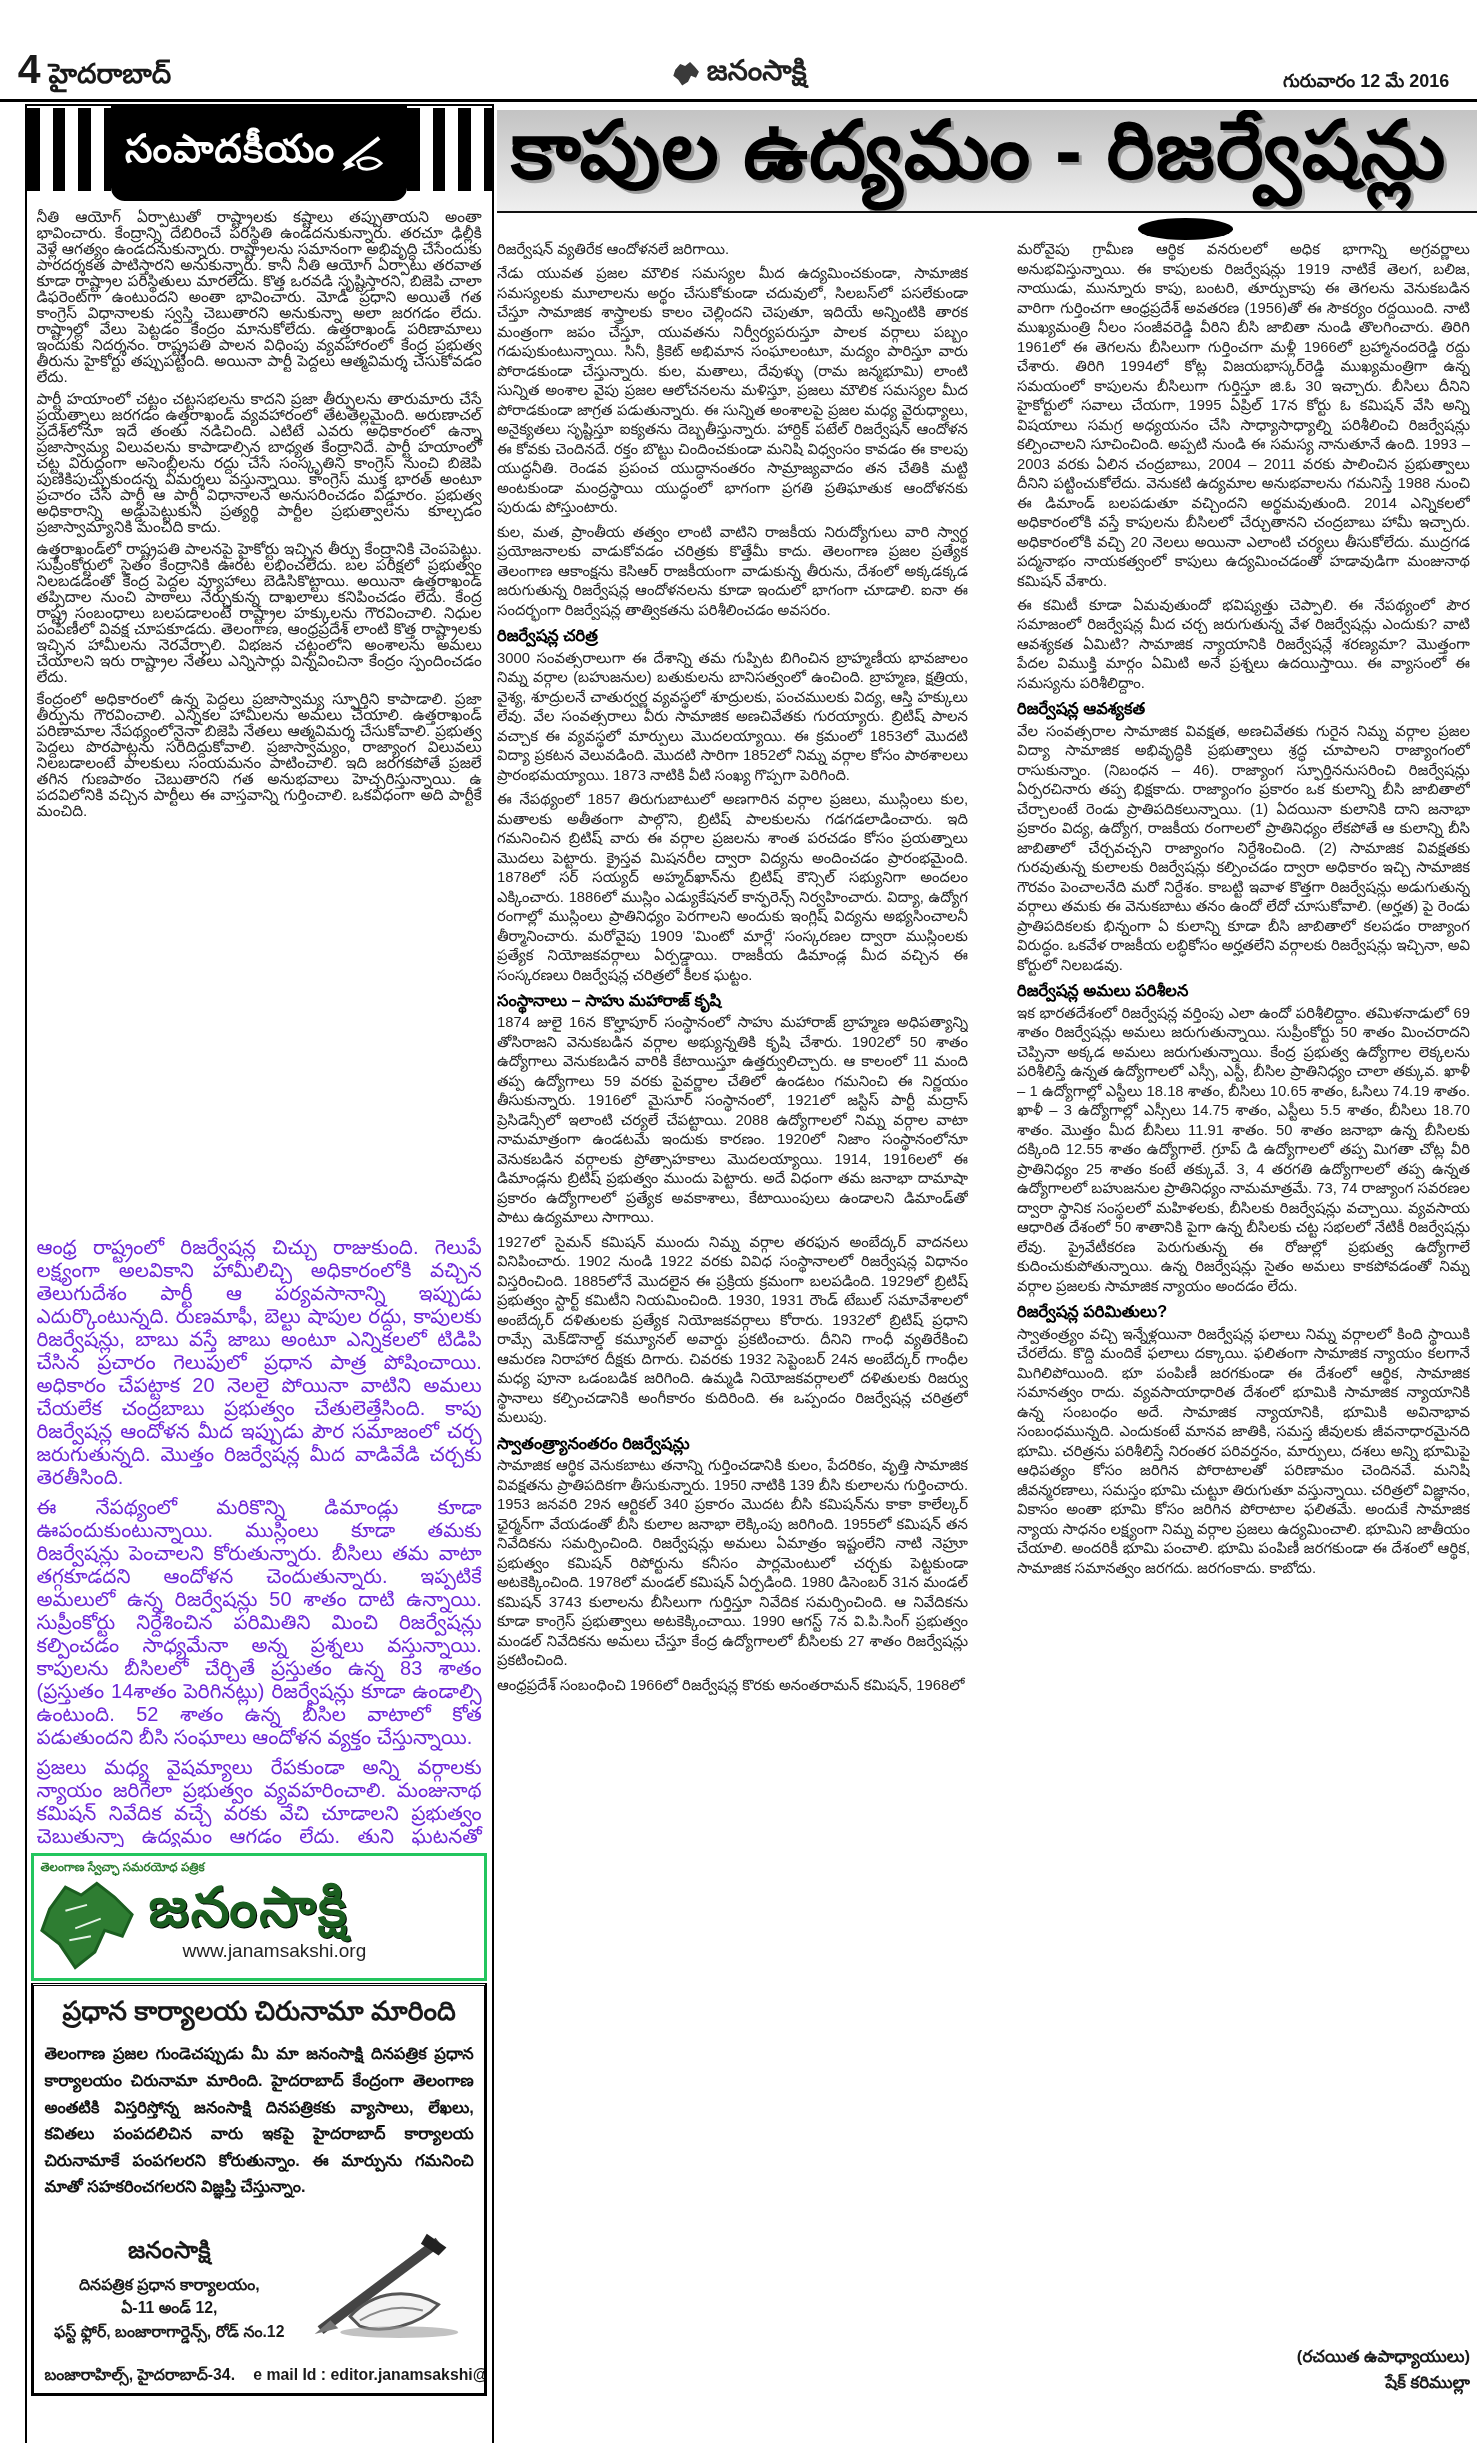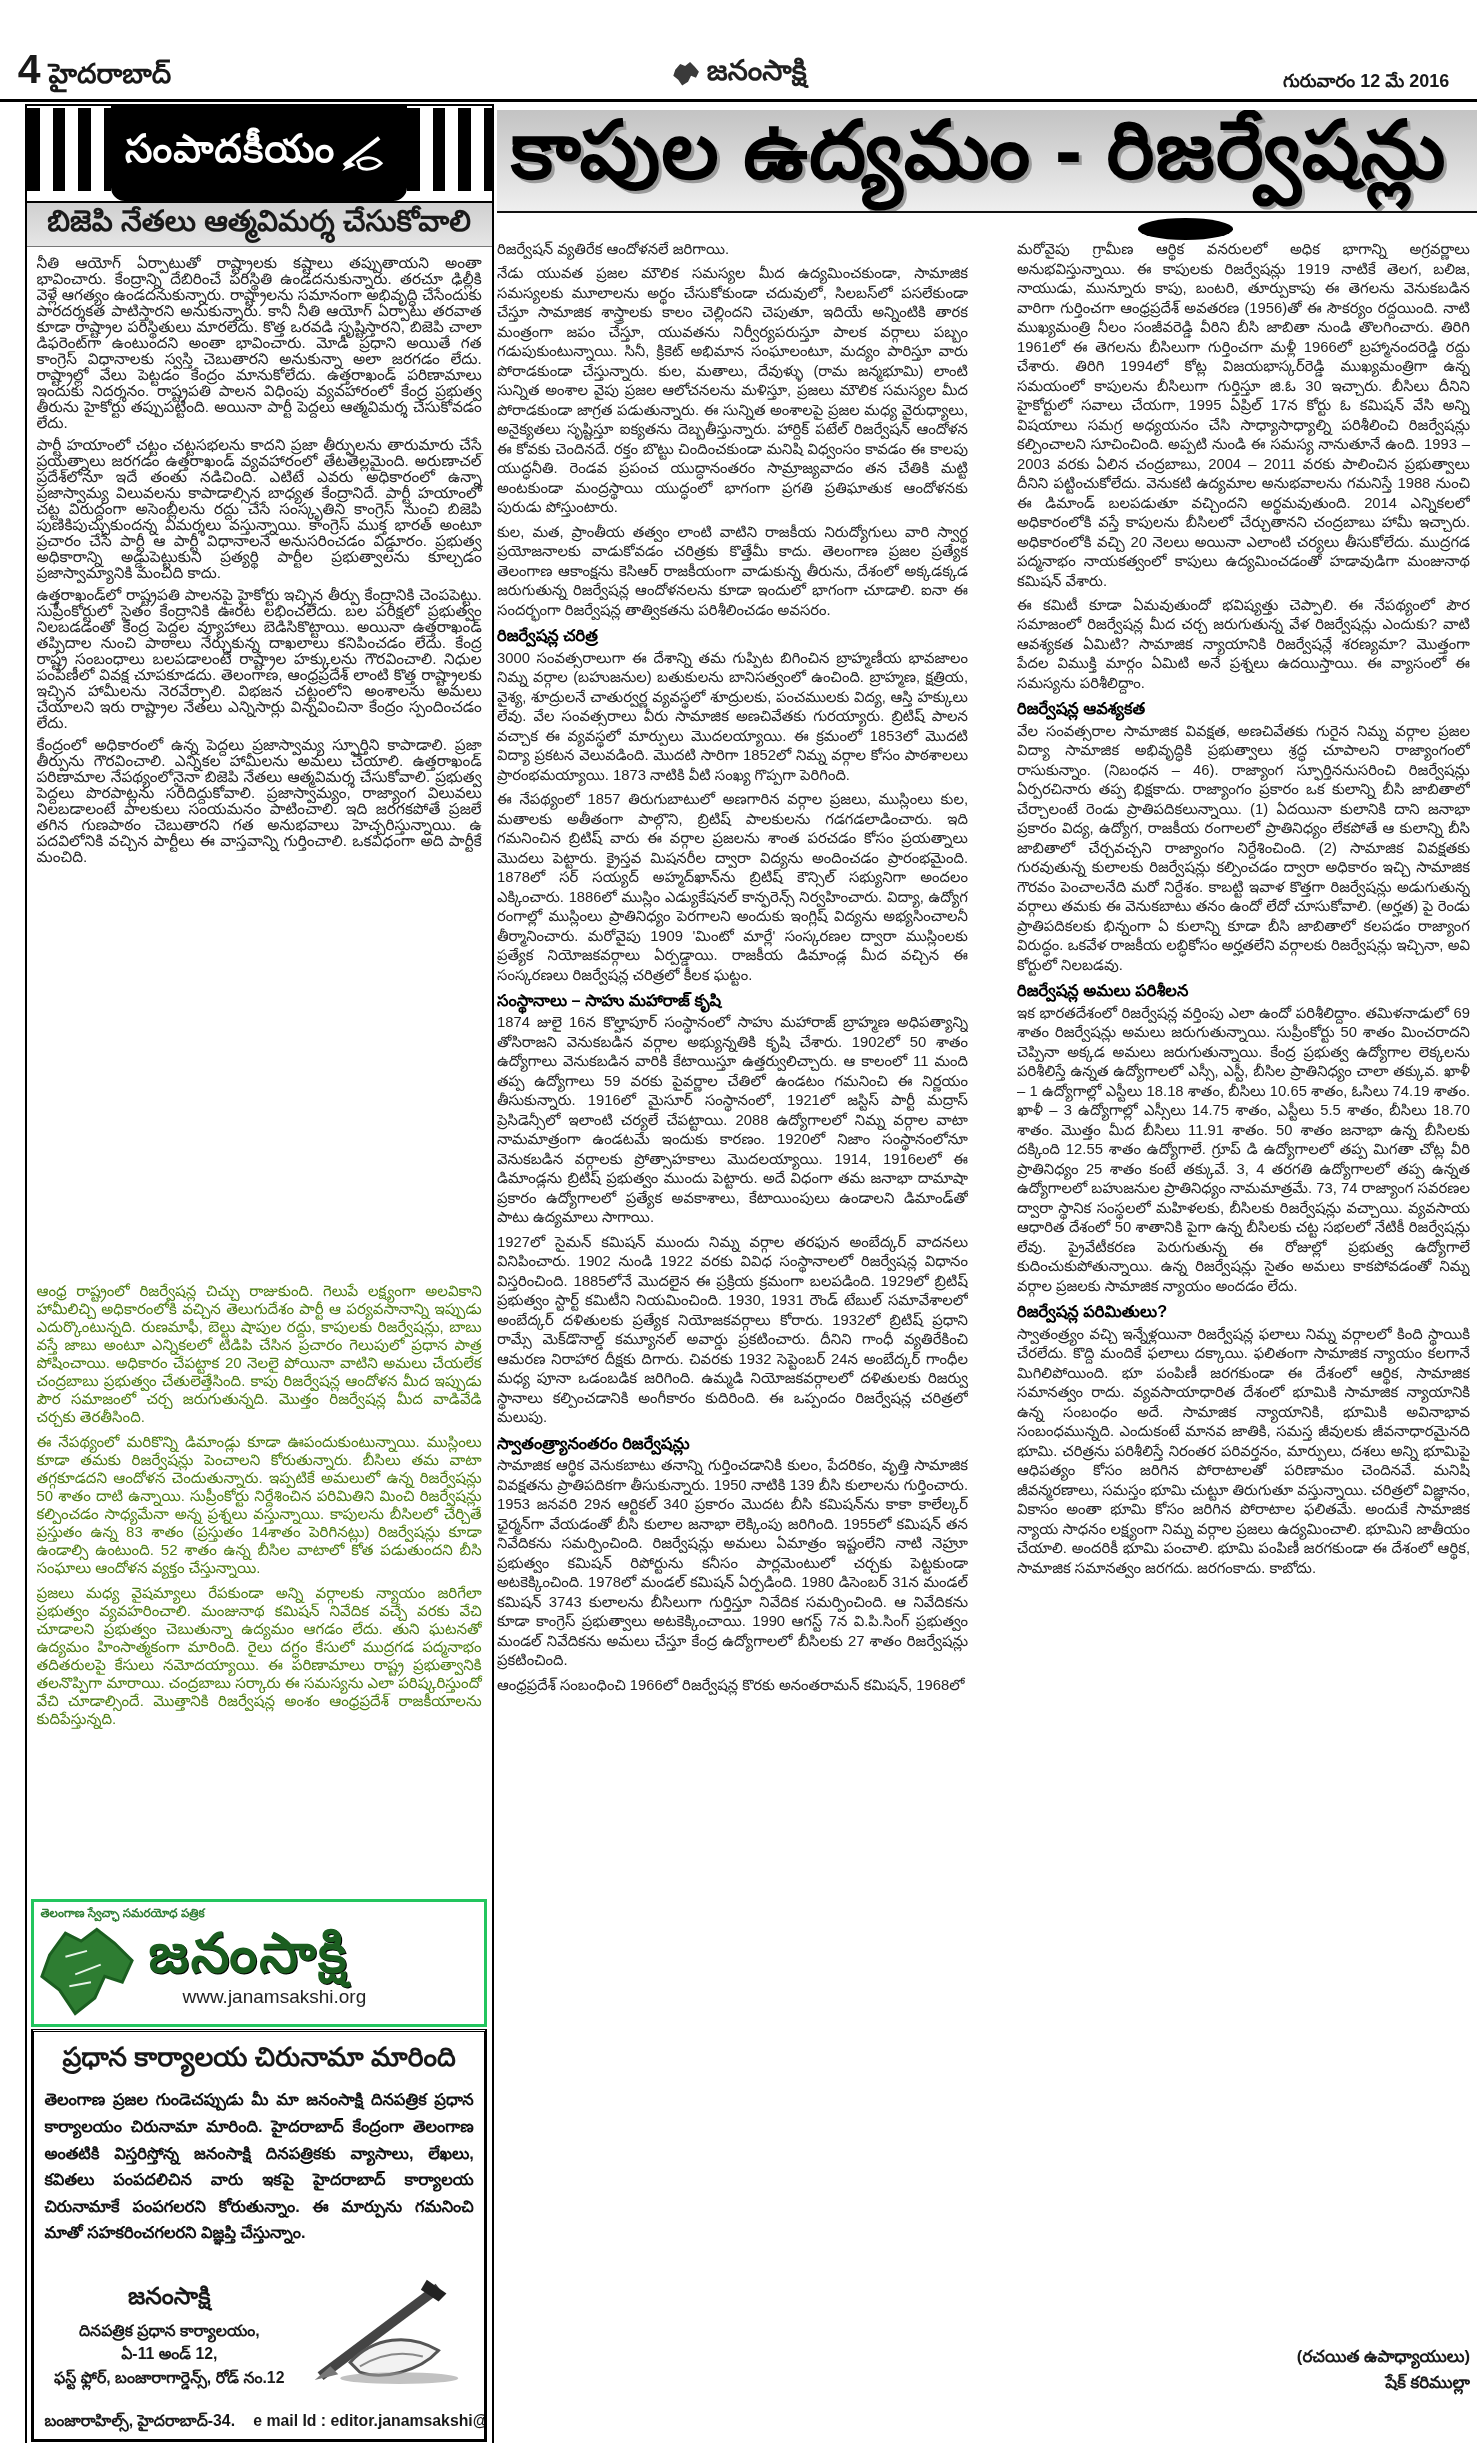--- a/index.html
+++ b/index.html
@@ -19,21 +19,21 @@
 
   
   .strip{position:absolute;left:24.6px;top:104px;width:465px;height:2339px;border-left:2px solid #000;border-right:2px solid #000;background:#fff;overflow:hidden;}
   .ed-deco{position:relative;height:95px;border-top:2px solid #000;display:flex;align-items:stretch;}
   .bars{flex:1;background:repeating-linear-gradient(90deg,#000 0 12.8px,#fff 12.8px 25.6px);margin:2px 0 9.9px 0;}
   .ed-badge{width:296px;background:#000;color:#fff;display:flex;align-items:center;justify-content:center;gap:1px;border-radius:0 0 13.8px 13.8px;}
   .ed-badge .lbl{font-size:39px;font-weight:800;letter-spacing:1px;}
   .ed-headline{height:43px;background:linear-gradient(#cfcfcf,#e6e6e6);display:flex;align-items:center;justify-content:center;font-size:29.6px;font-weight:800;border-top:2px solid #000;border-bottom:1px solid #777;}
   .ed-body{padding:7.9px 9.9px 0 9.9px;height:1021px;overflow:hidden;font-size:15.3px;line-height:16px;text-align:justify;color:#222;}
   .ed-body .para{margin:0 0 5.9px 0;text-indent:0;}
-  .la-body{padding:5.9px 9.9px 0 9.9px;height:611px;overflow:hidden;font-size:15px;line-height:18px;text-align:justify;color:#4d7c0f;}
+  .la-body{padding:5.9px 9.9px 0 9.9px;height:611px;overflow:hidden;font-size:20px;line-height:23px;text-align:justify;color:#6d28d9;}
   .la-body .para{margin:0 0 6.9px 0;}
 
   
   .logo-box{margin:5.9px 4.9px 0 4.9px;border:3px solid #22c55e;height:122px;position:relative;overflow:hidden;background:#fff;}
   .tagline{position:absolute;left:5.9px;top:3.9px;font-size:11.8px;font-weight:700;color:#2e7d32;}
   .map-lg{position:absolute;left:2px;top:19.7px;width:102px;height:99px;}
   .logo-word{position:absolute;left:114px;top:19.7px;font-size:55px;font-weight:900;color:#1b5e20;letter-spacing:2px;text-shadow:1px 1px 0 #000;}
   .logo-url{position:absolute;left:148px;bottom:16px;font-size:19px;font-weight:400;color:#222;}
   .notice-box{margin:2px 4.9px 0 4.9px;border:3px solid #000;border-top:3.9px double #000;height:392px;position:relative;overflow:hidden;padding:7.9px 9.9px;}
   .notice-title{font-size:26.6px;font-weight:800;text-align:center;margin:2px 0 7.9px 0;}
@@ -83,21 +83,20 @@
       <div class="ed-badge">
         <span class="lbl">సంపాదకీయం</span>
         <svg width="57" height="43" viewBox="0 0 58 44">
           <path d="M8 34 L44 6" stroke="#fff" stroke-width="4" fill="none"></path>
           <path d="M6 40 L14 30 L20 34 Z" fill="#fff"></path>
           <path d="M22 30 C30 24,40 26,46 32 C40 38,30 40,24 36 Z" fill="none" stroke="#fff" stroke-width="3"></path>
         </svg>
       </div>
       <div class="bars"></div>
     </div>
-    <div class="ed-headline">బిజెపి నేతలు ఆత్మవిమర్శ చేసుకోవాలి</div>
     <div class="ed-body">
         <div class="para">నీతి ఆయోగ్ ఏర్పాటుతో రాష్ట్రాలకు కష్టాలు తప్పుతాయని అంతా భావించారు. కేంద్రాన్ని దేబిరించే పరిస్థితి ఉండదనుకున్నారు. తరచూ ఢిల్లీకి వెళ్లే ఆగత్యం ఉండదనుకున్నారు. రాష్ట్రాలను సమానంగా అభివృద్ధి చేసేందుకు పారదర్శకత పాటిస్తారని అనుకున్నారు. కానీ నీతి ఆయోగ్ ఏర్పాటు తరవాత కూడా రాష్ట్రాల పరిస్థితులు మారలేదు. కొత్త ఒరవడి సృష్టిస్తారని, బిజెపి చాలా డిఫరెంట్‌గా ఉంటుందని అంతా భావించారు. మోడీ ప్రధాని అయితే గత కాంగ్రెస్ విధానాలకు స్వస్తి చెబుతారని అనుకున్నా అలా జరగడం లేదు. రాష్ట్రాల్లో వేలు పెట్టడం కేంద్రం మానుకోలేదు. ఉత్తరాఖండ్ పరిణామాలు ఇందుకు నిదర్శనం. రాష్ట్రపతి పాలన విధింపు వ్యవహారంలో కేంద్ర ప్రభుత్వ తీరును హైకోర్టు తప్పుపట్టింది. అయినా పార్టీ పెద్దలు ఆత్మవిమర్శ చేసుకోవడం లేదు.</div>
         <div class="para">పార్టీ హయాంలో చట్టం చట్టసభలను కాదని ప్రజా తీర్పులను తారుమారు చేసే ప్రయత్నాలు జరగడం ఉత్తరాఖండ్ వ్యవహారంలో తేటతెల్లమైంది. అరుణాచల్ ప్రదేశ్‌లోనూ ఇదే తంతు నడిచింది. ఎటిటే ఎవరు అధికారంలో ఉన్నా ప్రజాస్వామ్య విలువలను కాపాడాల్సిన బాధ్యత కేంద్రానిదే. పార్టీ హయాంలో చట్ట విరుద్ధంగా అసెంబ్లీలను రద్దు చేసే సంస్కృతిని కాంగ్రెస్ నుంచి బిజెపి పుణికిపుచ్చుకుందన్న విమర్శలు వస్తున్నాయి. కాంగ్రెస్ ముక్త భారత్ అంటూ ప్రచారం చేసే పార్టీ ఆ పార్టీ విధానాలనే అనుసరించడం విడ్డూరం. ప్రభుత్వ అధికారాన్ని అడ్డుపెట్టుకుని ప్రత్యర్థి పార్టీల ప్రభుత్వాలను కూల్చడం ప్రజాస్వామ్యానికి మంచిది కాదు.</div>
         <div class="para">ఉత్తరాఖండ్‌లో రాష్ట్రపతి పాలనపై హైకోర్టు ఇచ్చిన తీర్పు కేంద్రానికి చెంపపెట్టు. సుప్రీంకోర్టులో సైతం కేంద్రానికి ఊరట లభించలేదు. బల పరీక్షలో ప్రభుత్వం నిలబడడంతో కేంద్ర పెద్దల వ్యూహాలు బెడిసికొట్టాయి. అయినా ఉత్తరాఖండ్ తప్పిదాల నుంచి పాఠాలు నేర్చుకున్న దాఖలాలు కనిపించడం లేదు. కేంద్ర రాష్ట్ర సంబంధాలు బలపడాలంటే రాష్ట్రాల హక్కులను గౌరవించాలి. నిధుల పంపిణీలో వివక్ష చూపకూడదు. తెలంగాణ, ఆంధ్రప్రదేశ్ లాంటి కొత్త రాష్ట్రాలకు ఇచ్చిన హామీలను నెరవేర్చాలి. విభజన చట్టంలోని అంశాలను అమలు చేయాలని ఇరు రాష్ట్రాల నేతలు ఎన్నిసార్లు విన్నవించినా కేంద్రం స్పందించడం లేదు.</div>
         <div class="para">కేంద్రంలో అధికారంలో ఉన్న పెద్దలు ప్రజాస్వామ్య స్ఫూర్తిని కాపాడాలి. ప్రజా తీర్పును గౌరవించాలి. ఎన్నికల హామీలను అమలు చేయాలి. ఉత్తరాఖండ్ పరిణామాల నేపథ్యంలోనైనా బిజెపి నేతలు ఆత్మవిమర్శ చేసుకోవాలి. ప్రభుత్వ పెద్దలు పొరపాట్లను సరిదిద్దుకోవాలి. ప్రజాస్వామ్యం, రాజ్యాంగ విలువలు నిలబడాలంటే పాలకులు సంయమనం పాటించాలి. ఇది జరగకపోతే ప్రజలే తగిన గుణపాఠం చెబుతారని గత అనుభవాలు హెచ్చరిస్తున్నాయి. ఉ పదవిలోనికి వచ్చిన పార్టీలు ఈ వాస్తవాన్ని గుర్తించాలి. ఒకవిధంగా అది పార్టీకే మంచిది.</div>
       </div>
     <div class="la-body">
         <div class="para">ఆంధ్ర రాష్ట్రంలో రిజర్వేషన్ల చిచ్చు రాజుకుంది. గెలుపే లక్ష్యంగా అలవికాని హామీలిచ్చి అధికారంలోకి వచ్చిన తెలుగుదేశం పార్టీ ఆ పర్యవసానాన్ని ఇప్పుడు ఎదుర్కొంటున్నది. రుణమాఫీ, బెల్టు షాపుల రద్దు, కాపులకు రిజర్వేషన్లు, బాబు వస్తే జాబు అంటూ ఎన్నికలలో టిడిపి చేసిన ప్రచారం గెలుపులో ప్రధాన పాత్ర పోషించాయి. అధికారం చేపట్టాక 20 నెలలై పోయినా వాటిని అమలు చేయలేక చంద్రబాబు ప్రభుత్వం చేతులెత్తేసింది. కాపు రిజర్వేషన్ల ఆందోళన మీద ఇప్పుడు పౌర సమాజంలో చర్చ జరుగుతున్నది. మొత్తం రిజర్వేషన్ల మీద వాడివేడి చర్చకు తెరతీసింది.</div>
         <div class="para">ఈ నేపథ్యంలో మరికొన్ని డిమాండ్లు కూడా ఊపందుకుంటున్నాయి. ముస్లింలు కూడా తమకు రిజర్వేషన్లు పెంచాలని కోరుతున్నారు. బీసిలు తమ వాటా తగ్గకూడదని ఆందోళన చెందుతున్నారు. ఇప్పటికే అమలులో ఉన్న రిజర్వేషన్లు 50 శాతం దాటి ఉన్నాయి. సుప్రీంకోర్టు నిర్దేశించిన పరిమితిని మించి రిజర్వేషన్లు కల్పించడం సాధ్యమేనా అన్న ప్రశ్నలు వస్తున్నాయి. కాపులను బీసిలలో చేర్చితే ప్రస్తుతం ఉన్న 83 శాతం (ప్రస్తుతం 14శాతం పెరిగినట్లు) రిజర్వేషన్లు కూడా ఉండాల్సి ఉంటుంది. 52 శాతం ఉన్న బీసిల వాటాలో కోత పడుతుందని బీసి సంఘాలు ఆందోళన వ్యక్తం చేస్తున్నాయి.</div>
         <div class="para">ప్రజలు మధ్య వైషమ్యాలు రేపకుండా అన్ని వర్గాలకు న్యాయం జరిగేలా ప్రభుత్వం వ్యవహరించాలి. మంజునాథ కమిషన్ నివేదిక వచ్చే వరకు వేచి చూడాలని ప్రభుత్వం చెబుతున్నా ఉద్యమం ఆగడం లేదు. తుని ఘటనతో ఉద్యమం హింసాత్మకంగా మారింది. రైలు దగ్ధం కేసులో ముద్రగడ పద్మనాభం తదితరులపై కేసులు నమోదయ్యాయి. ఈ పరిణామాలు రాష్ట్ర ప్రభుత్వానికి తలనొప్పిగా మారాయి. చంద్రబాబు సర్కారు ఈ సమస్యను ఎలా పరిష్కరిస్తుందో వేచి చూడాల్సిందే. మొత్తానికి రిజర్వేషన్ల అంశం ఆంధ్రప్రదేశ్ రాజకీయాలను కుదిపేస్తున్నది.</div>

